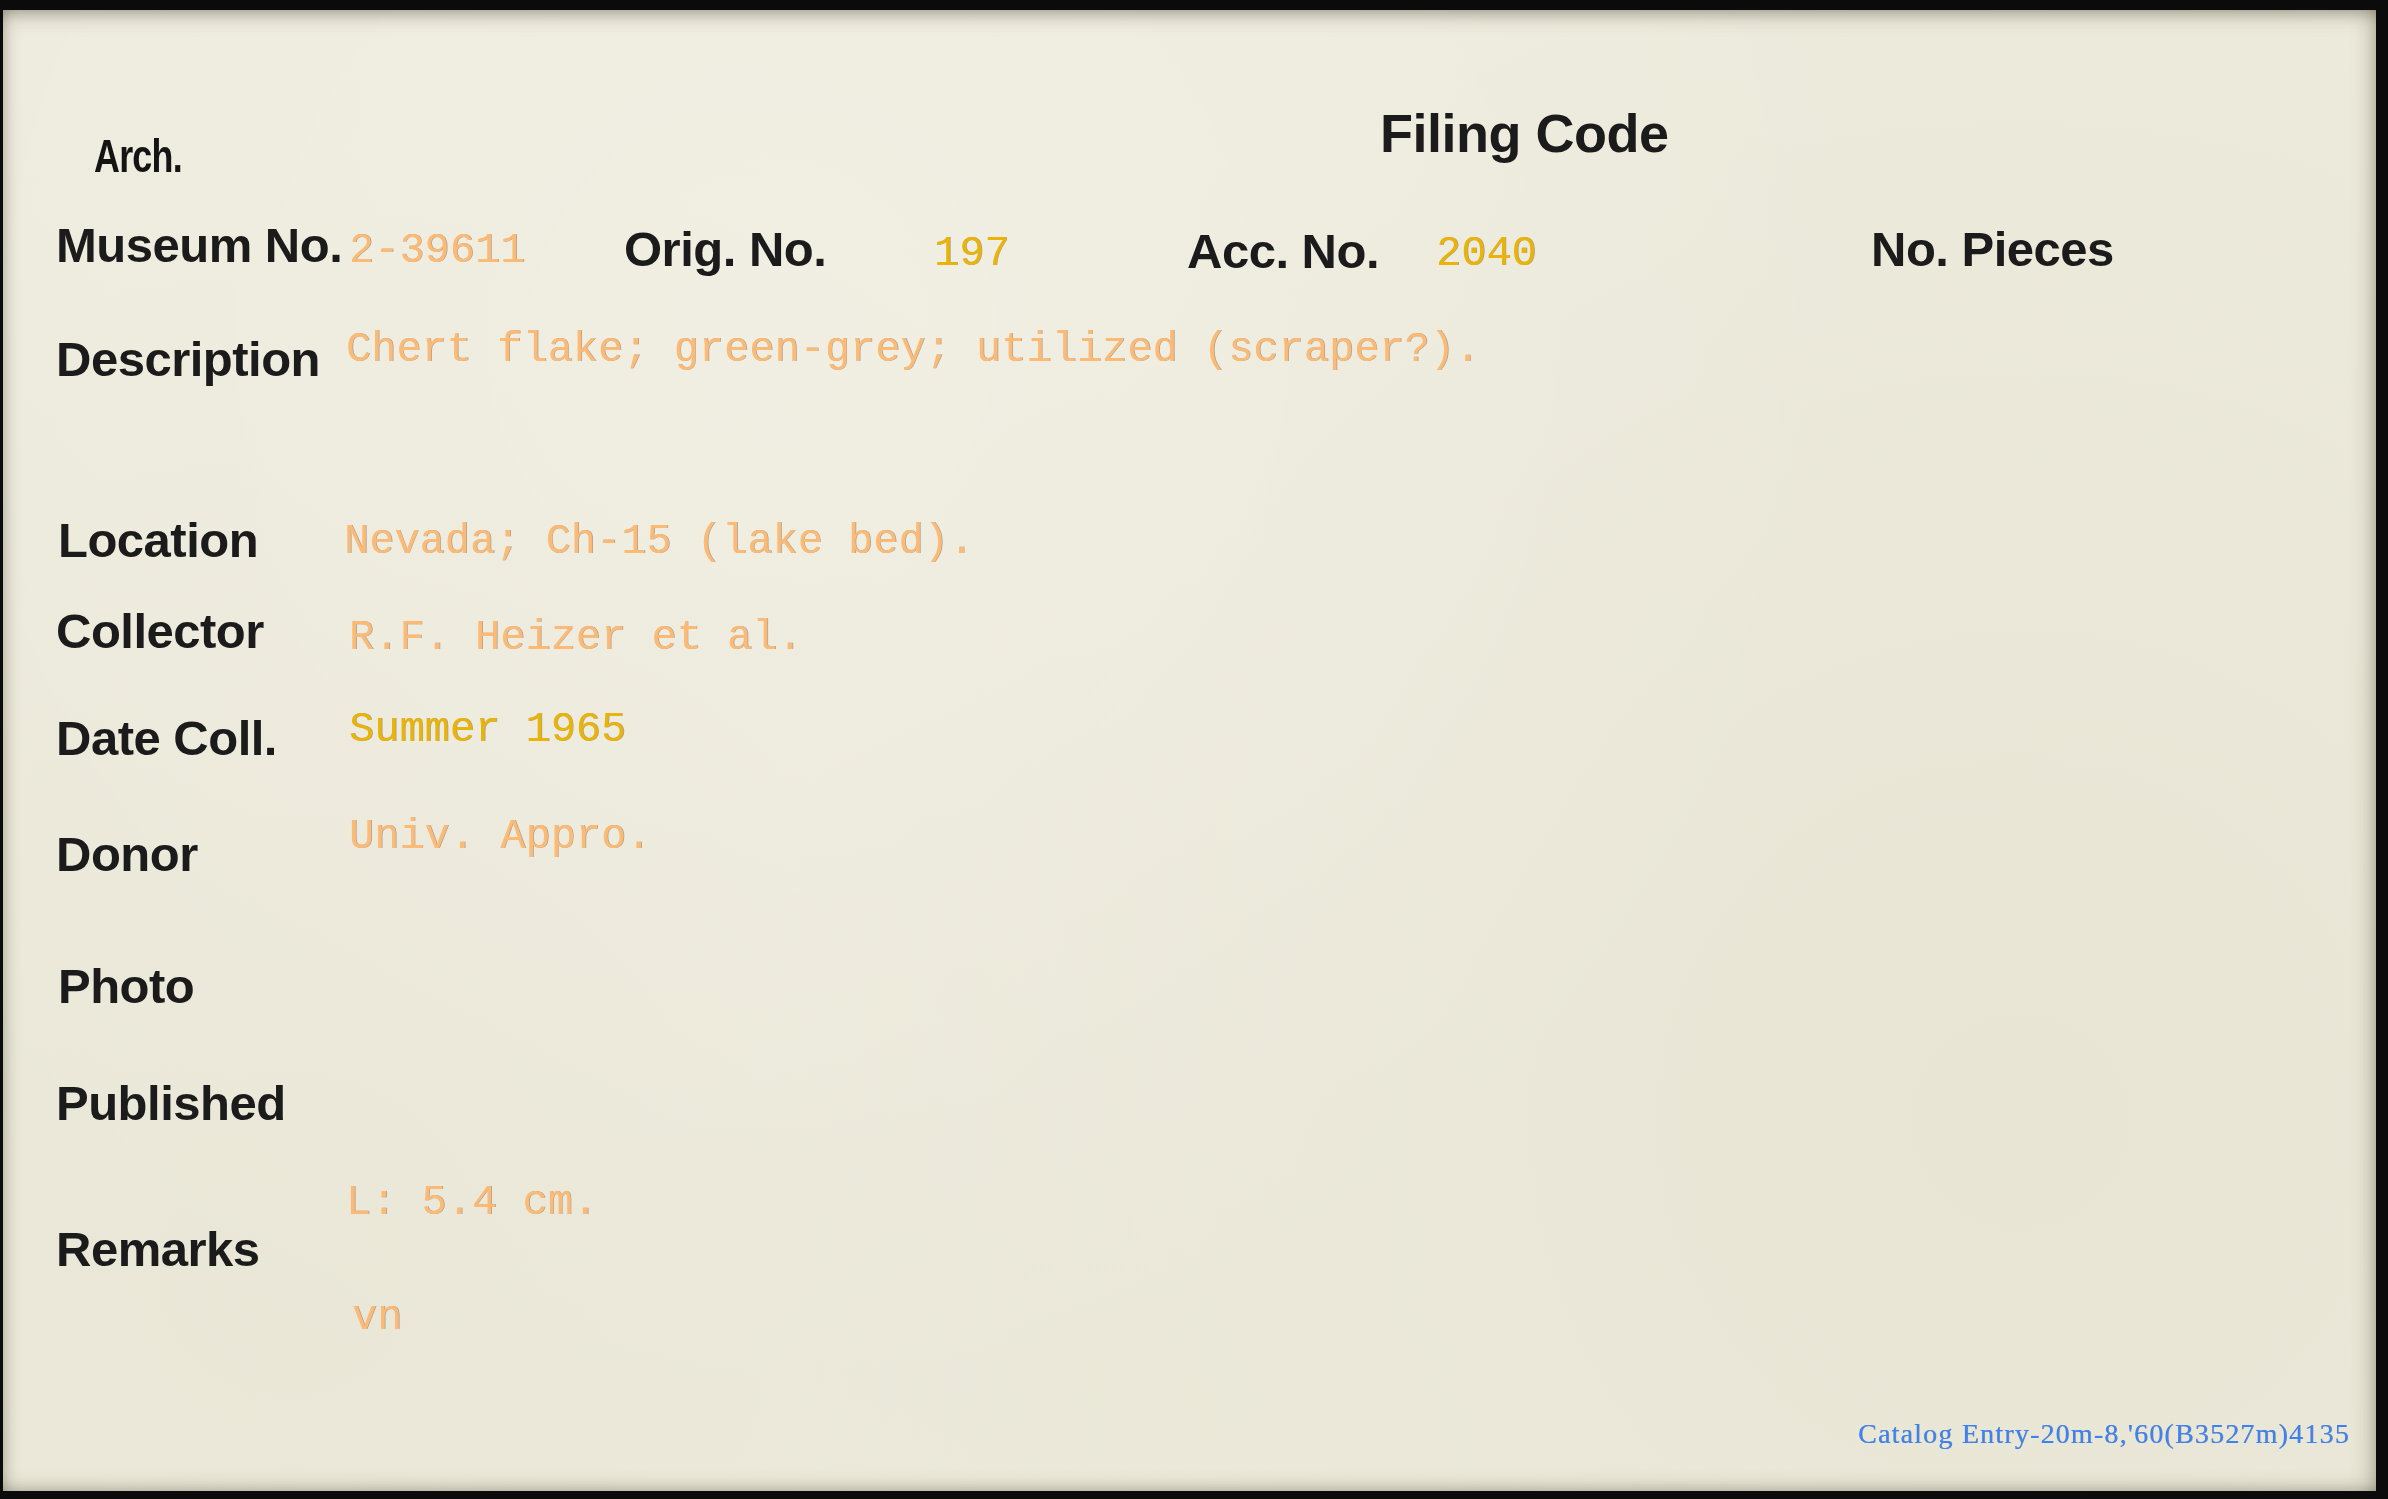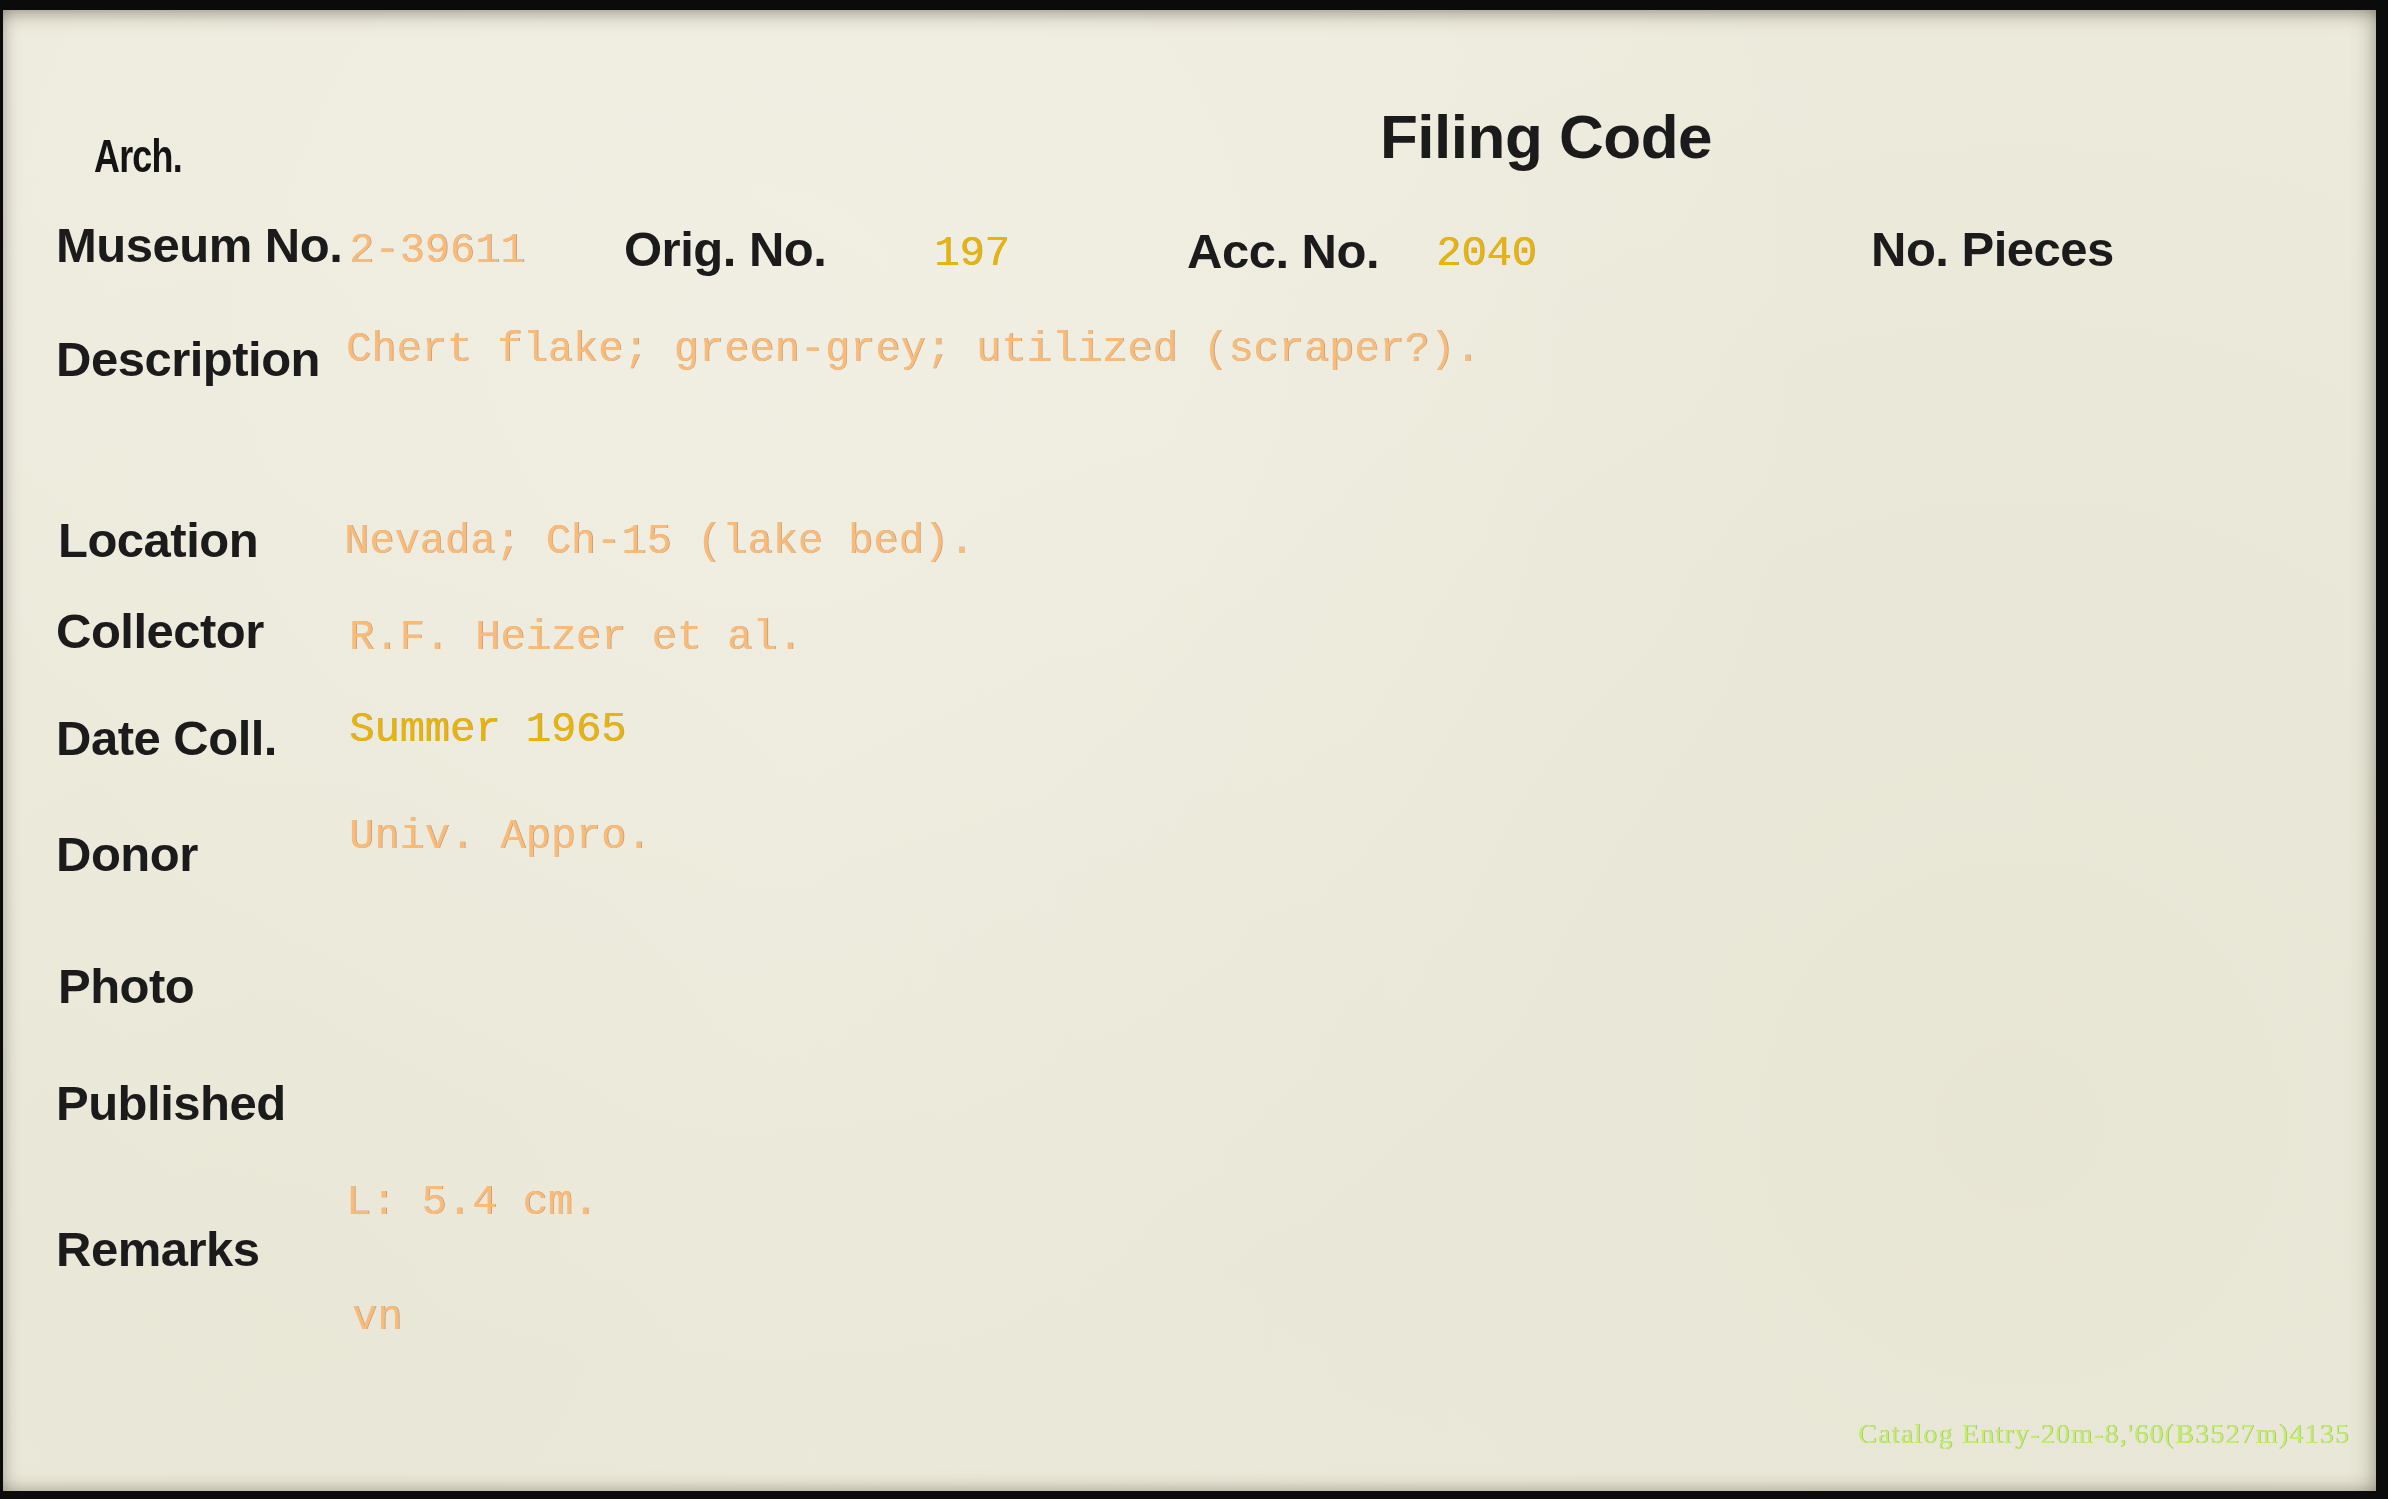--- a/index.html
+++ b/index.html
@@ -66,33 +66,33 @@
     letter-spacing: -1px;
     color: #141414;
     transform: scaleX(0.78);
     transform-origin: left top;
   }
   
   .pcode {
     font-family: "Liberation Serif", serif;
     font-size: 28px;
     letter-spacing: 1.2px;
-    color: #bef264;
+    color: #3b82f6;
     text-shadow: 0.5px 0.3px 0 rgba(46,40,32,0.4);
   }
 </style>
 </head>
 <body>
 
 <div class="scan">
 
   <div class="card"></div>
 
   <div class="txt stamp" style="left:94px; top:133px;">Arch.</div>
-  <div class="txt lbl" style="left:1380px; top:106px; font-size:62px;">Filing Code</div>
+  <div class="txt lbl" style="left:1380px; top:106px; font-size:54px;">Filing Code</div>
 
   <div class="txt lbl" style="left:56px; top:221px;">Museum No.</div>
   <div class="txt tw" style="left:349px; top:230px;">2-39611</div>
 
   <div class="txt lbl" style="left:624px; top:225px;">Orig. No.</div>
   <div class="txt tw tw-light" style="left:934px; top:233px;">197</div>
 
   <div class="txt lbl" style="left:1187px; top:227px;">Acc. No.</div>
   <div class="txt tw tw-light" style="left:1436px; top:233px;">2040</div>
 

